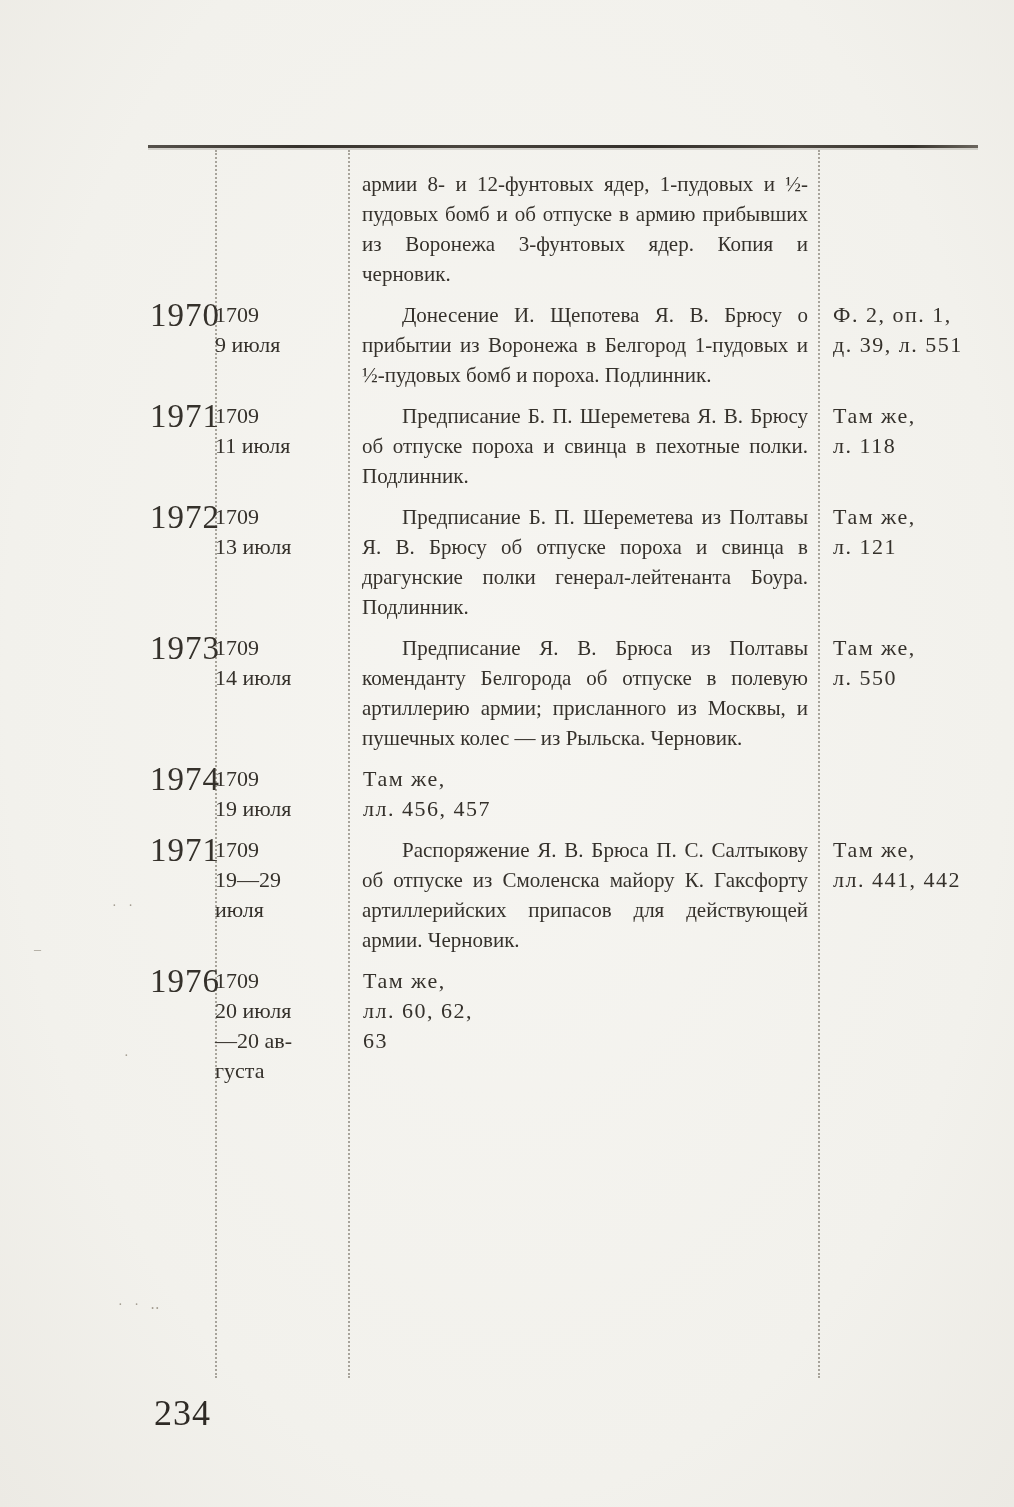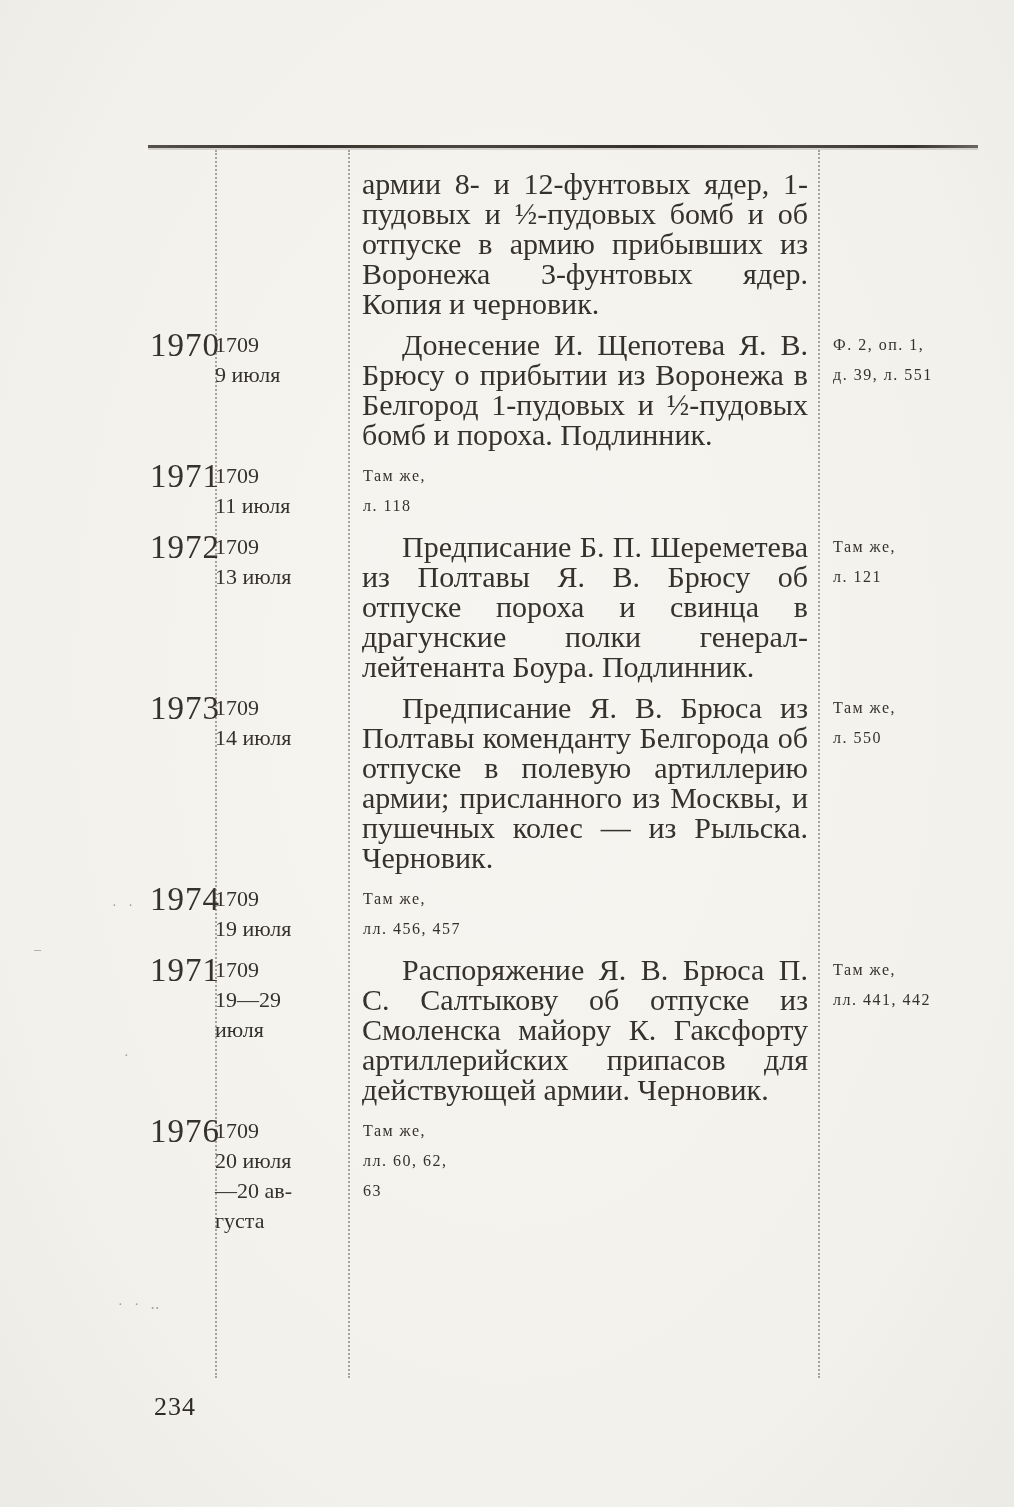--- a/index.html
+++ b/index.html
@@ -66,41 +66,41 @@
     text-align: left;
     font-size: 22px;
     line-height: 30px;
     white-space: pre-line;
   }
   .c-desc {
     width: 470px;
     flex: 0 0 470px;
     box-sizing: border-box;
     padding: 0 10px 0 14px;
-    font-size: 30px;
+    font-size: 21px;
     line-height: 30px;
     text-align: justify;
   }
   .c-desc p { margin: 0; }
   .c-desc p.indent { text-indent: 40px; }
   .c-ref {
     width: 160px;
     flex: 0 0 160px;
     box-sizing: border-box;
     padding-left: 15px;
-    font-size: 16px;
+    font-size: 22px;
     line-height: 30px;
     letter-spacing: 1.5px;
     white-space: pre-line;
   }
   .page-number {
     position: absolute;
     left: 154px;
     top: 1392px;
-    font-size: 26px;
+    font-size: 36px;
     letter-spacing: 1px;
     color: #2e2a25;
   }
   
   .speckle {
     position: absolute;
     color: #a39d91;
     font-size: 14px;
     letter-spacing: 4px;
     user-select: none;
@@ -135,20 +135,23 @@
         <p class="indent">Донесение И. Щепотева Я. В. Брюсу о прибытии из Воронежа в Белгород 1-пудовых и ½-пудовых бомб и пороха. Подлинник.</p>
       </div>
       <div class="c-ref">Ф. 2, оп. 1,
 д. 39, л. 551</div>
     </div>
 
     <div class="row">
       <div class="c-num">1971</div>
       <div class="c-date">1709
 11 июля</div>
+      <div class="c-desc">
+        <p class="indent">Предписание Б. П. Шереметева Я. В. Брюсу об отпуске пороха и свинца в пехотные полки. Подлинник.</p>
+      </div>
       <div class="c-ref">Там же,
 л. 118</div>
     </div>
 
     <div class="row">
       <div class="c-num">1972</div>
       <div class="c-date">1709
 13 июля</div>
       <div class="c-desc">
         <p class="indent">Предписание Б. П. Шереметева из Полтавы Я. В. Брюсу об отпуске пороха и свинца в драгунские полки генерал-лейтенанта Боура. Подлинник.</p>

